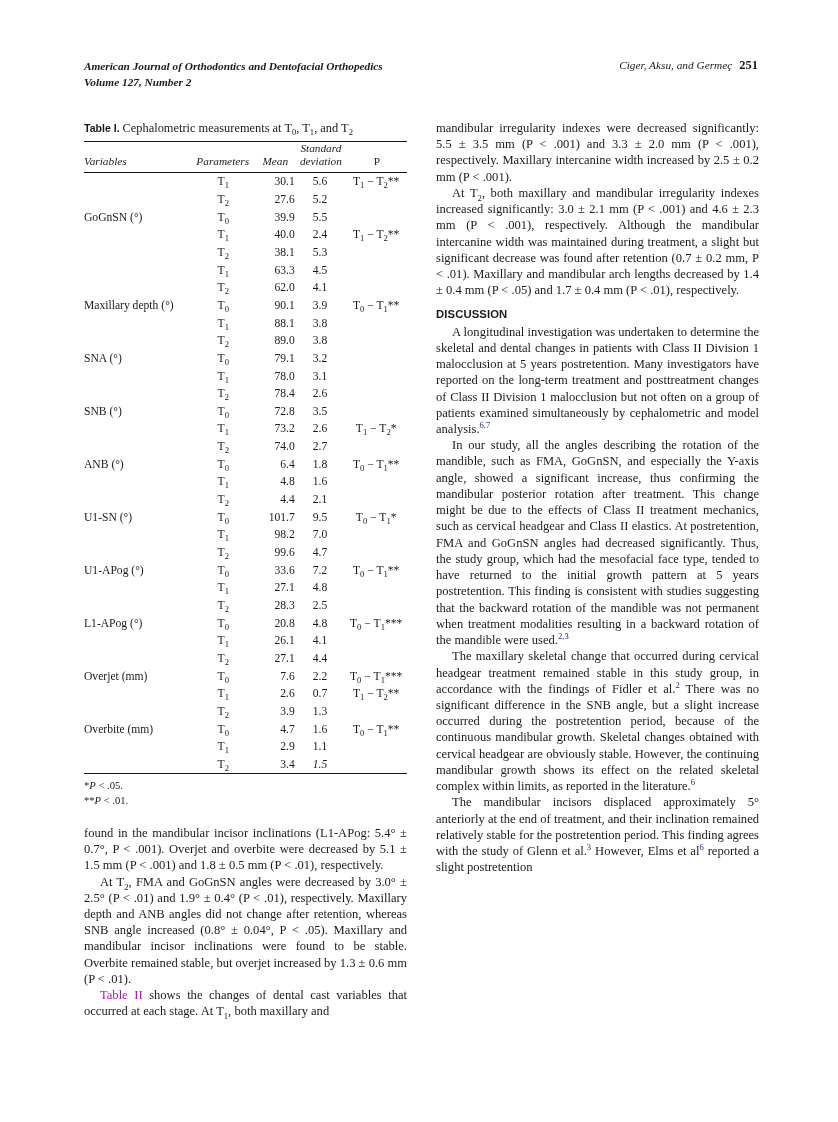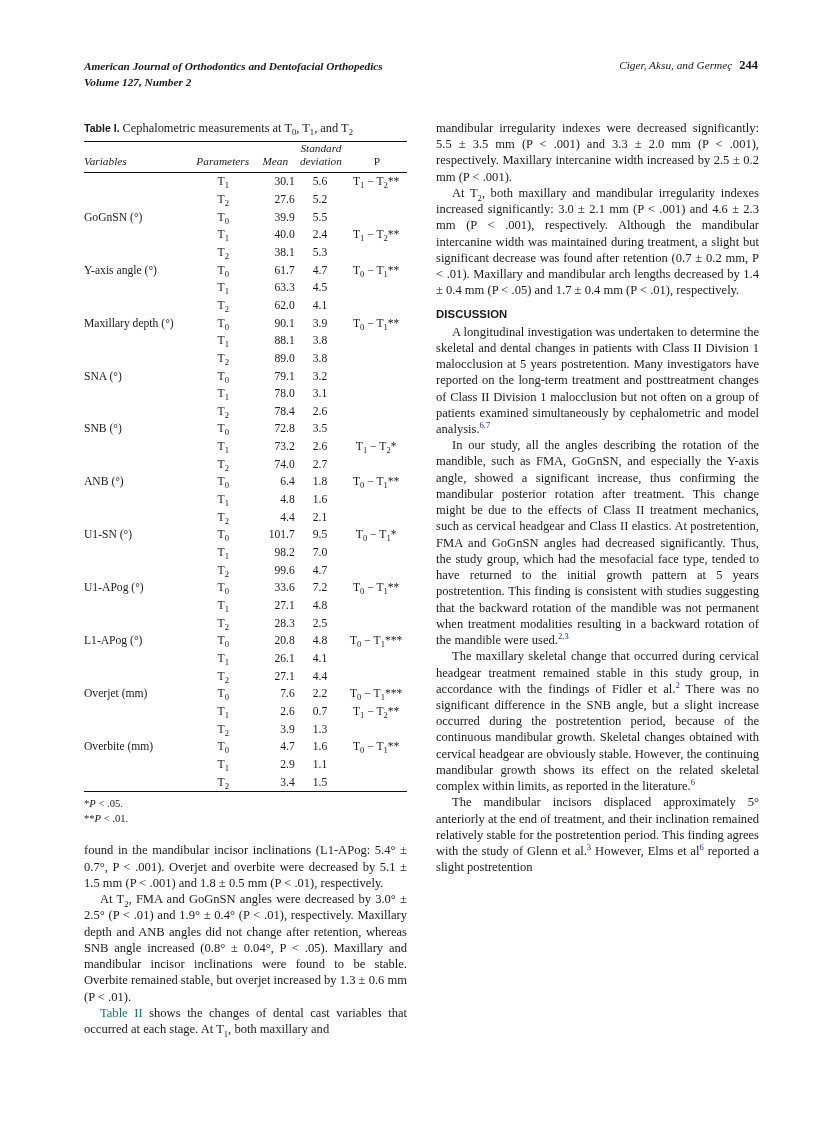--- a/index.html
+++ b/index.html
@@ -67,37 +67,37 @@
     text-align:justify; text-indent:16px;
     hyphens:none;
   }
   p.body.noind { text-indent:0; }
   p.body + p.body { margin-top:0; }
   .sec-head {
     font-family:"Liberation Sans", sans-serif;
     font-weight:bold; font-size:11.3px; letter-spacing:0.1px;
     margin:9px 0 4px 0;
   }
-  .lnk { color:#0f766e; }
+  .lnk { color:#a21caf; }
   sup.ref { font-size:8.6px; color:#1c2f86; vertical-align:super; line-height:0; }
   sub.t { font-size:8.6px; vertical-align:sub; line-height:0; }
   .prose-left { margin-top:16px; }
 </style>
 </head>
 <body>
 
 <div class="page">
 
   <div class="runhead">
     <div class="runhead-left">
       <div>American Journal of Orthodontics and Dentofacial Orthopedics</div>
       <div class="vol">Volume 127, Number 2</div>
     </div>
     <div class="runhead-right">
-      <span>Ciger, Aksu, and Germeç</span><span class="pageno">244</span>
+      <span>Ciger, Aksu, and Germeç</span><span class="pageno">251</span>
     </div>
   </div>
 
   <div class="col col-left">
 
     <div>
       <div class="tbl-caption">
         <span class="lbl">Table I.</span>
         <span class="cap"><span>Cephalometric measurements at T</span><sub class="t">0</sub><span>, T</span><sub class="t">1</sub><span>, and T</span><sub class="t">2</sub></span>
       </div>
@@ -149,27 +149,20 @@
               <td class="c-p" style="width: 62px;">T<sub class="t">1</sub> − T<sub class="t">2</sub>**</td>
             </tr>
             <tr>
               <td class="c-var" style="width: 108px;"></td>
               <td class="c-par" style="width: 66px;">T<sub class="t">2</sub></td>
               <td class="c-mean" style="width: 40px;">38.1</td>
               <td class="c-sd" style="width: 52px;">5.3</td>
               <td class="c-p" style="width: 62px;"></td>
             </tr>
             <tr>
-              <td class="c-var" style="width: 108px;">Y-axis angle (°)</td>
-              <td class="c-par" style="width: 66px;">T<sub class="t">0</sub></td>
-              <td class="c-mean" style="width: 40px;">61.7</td>
-              <td class="c-sd" style="width: 52px;">4.7</td>
-              <td class="c-p" style="width: 62px;">T<sub class="t">0</sub> − T<sub class="t">1</sub>**</td>
-            </tr>
-            <tr>
               <td class="c-var" style="width: 108px;"></td>
               <td class="c-par" style="width: 66px;">T<sub class="t">1</sub></td>
               <td class="c-mean" style="width: 40px;">63.3</td>
               <td class="c-sd" style="width: 52px;">4.5</td>
               <td class="c-p" style="width: 62px;"></td>
             </tr>
             <tr>
               <td class="c-var" style="width: 108px;"></td>
               <td class="c-par" style="width: 66px;">T<sub class="t">2</sub></td>
               <td class="c-mean" style="width: 40px;">62.0</td>
@@ -355,21 +348,21 @@
               <td class="c-var" style="width: 108px;"></td>
               <td class="c-par" style="width: 66px;">T<sub class="t">1</sub></td>
               <td class="c-mean" style="width: 40px;">2.9</td>
               <td class="c-sd" style="width: 52px;">1.1</td>
               <td class="c-p" style="width: 62px;"></td>
             </tr>
             <tr class="lastbody">
               <td class="c-var" style="width: 108px;"></td>
               <td class="c-par" style="width: 66px;">T<sub class="t">2</sub></td>
               <td class="c-mean" style="width: 40px;">3.4</td>
-              <td class="c-sd" style="width: 52px;">1.5</td>
+              <td class="c-sd" style="width: 52px; font-style: italic;">1.5</td>
               <td class="c-p" style="width: 62px;"></td>
             </tr>
           </tbody>
       </table>
       <div class="rule-thick"></div>
 
       <div class="fn" id="tbl-footnotes">
           <div>*<i>P</i> &lt; .05.</div>
           <div>**<i>P</i> &lt; .01.</div>
         </div>

